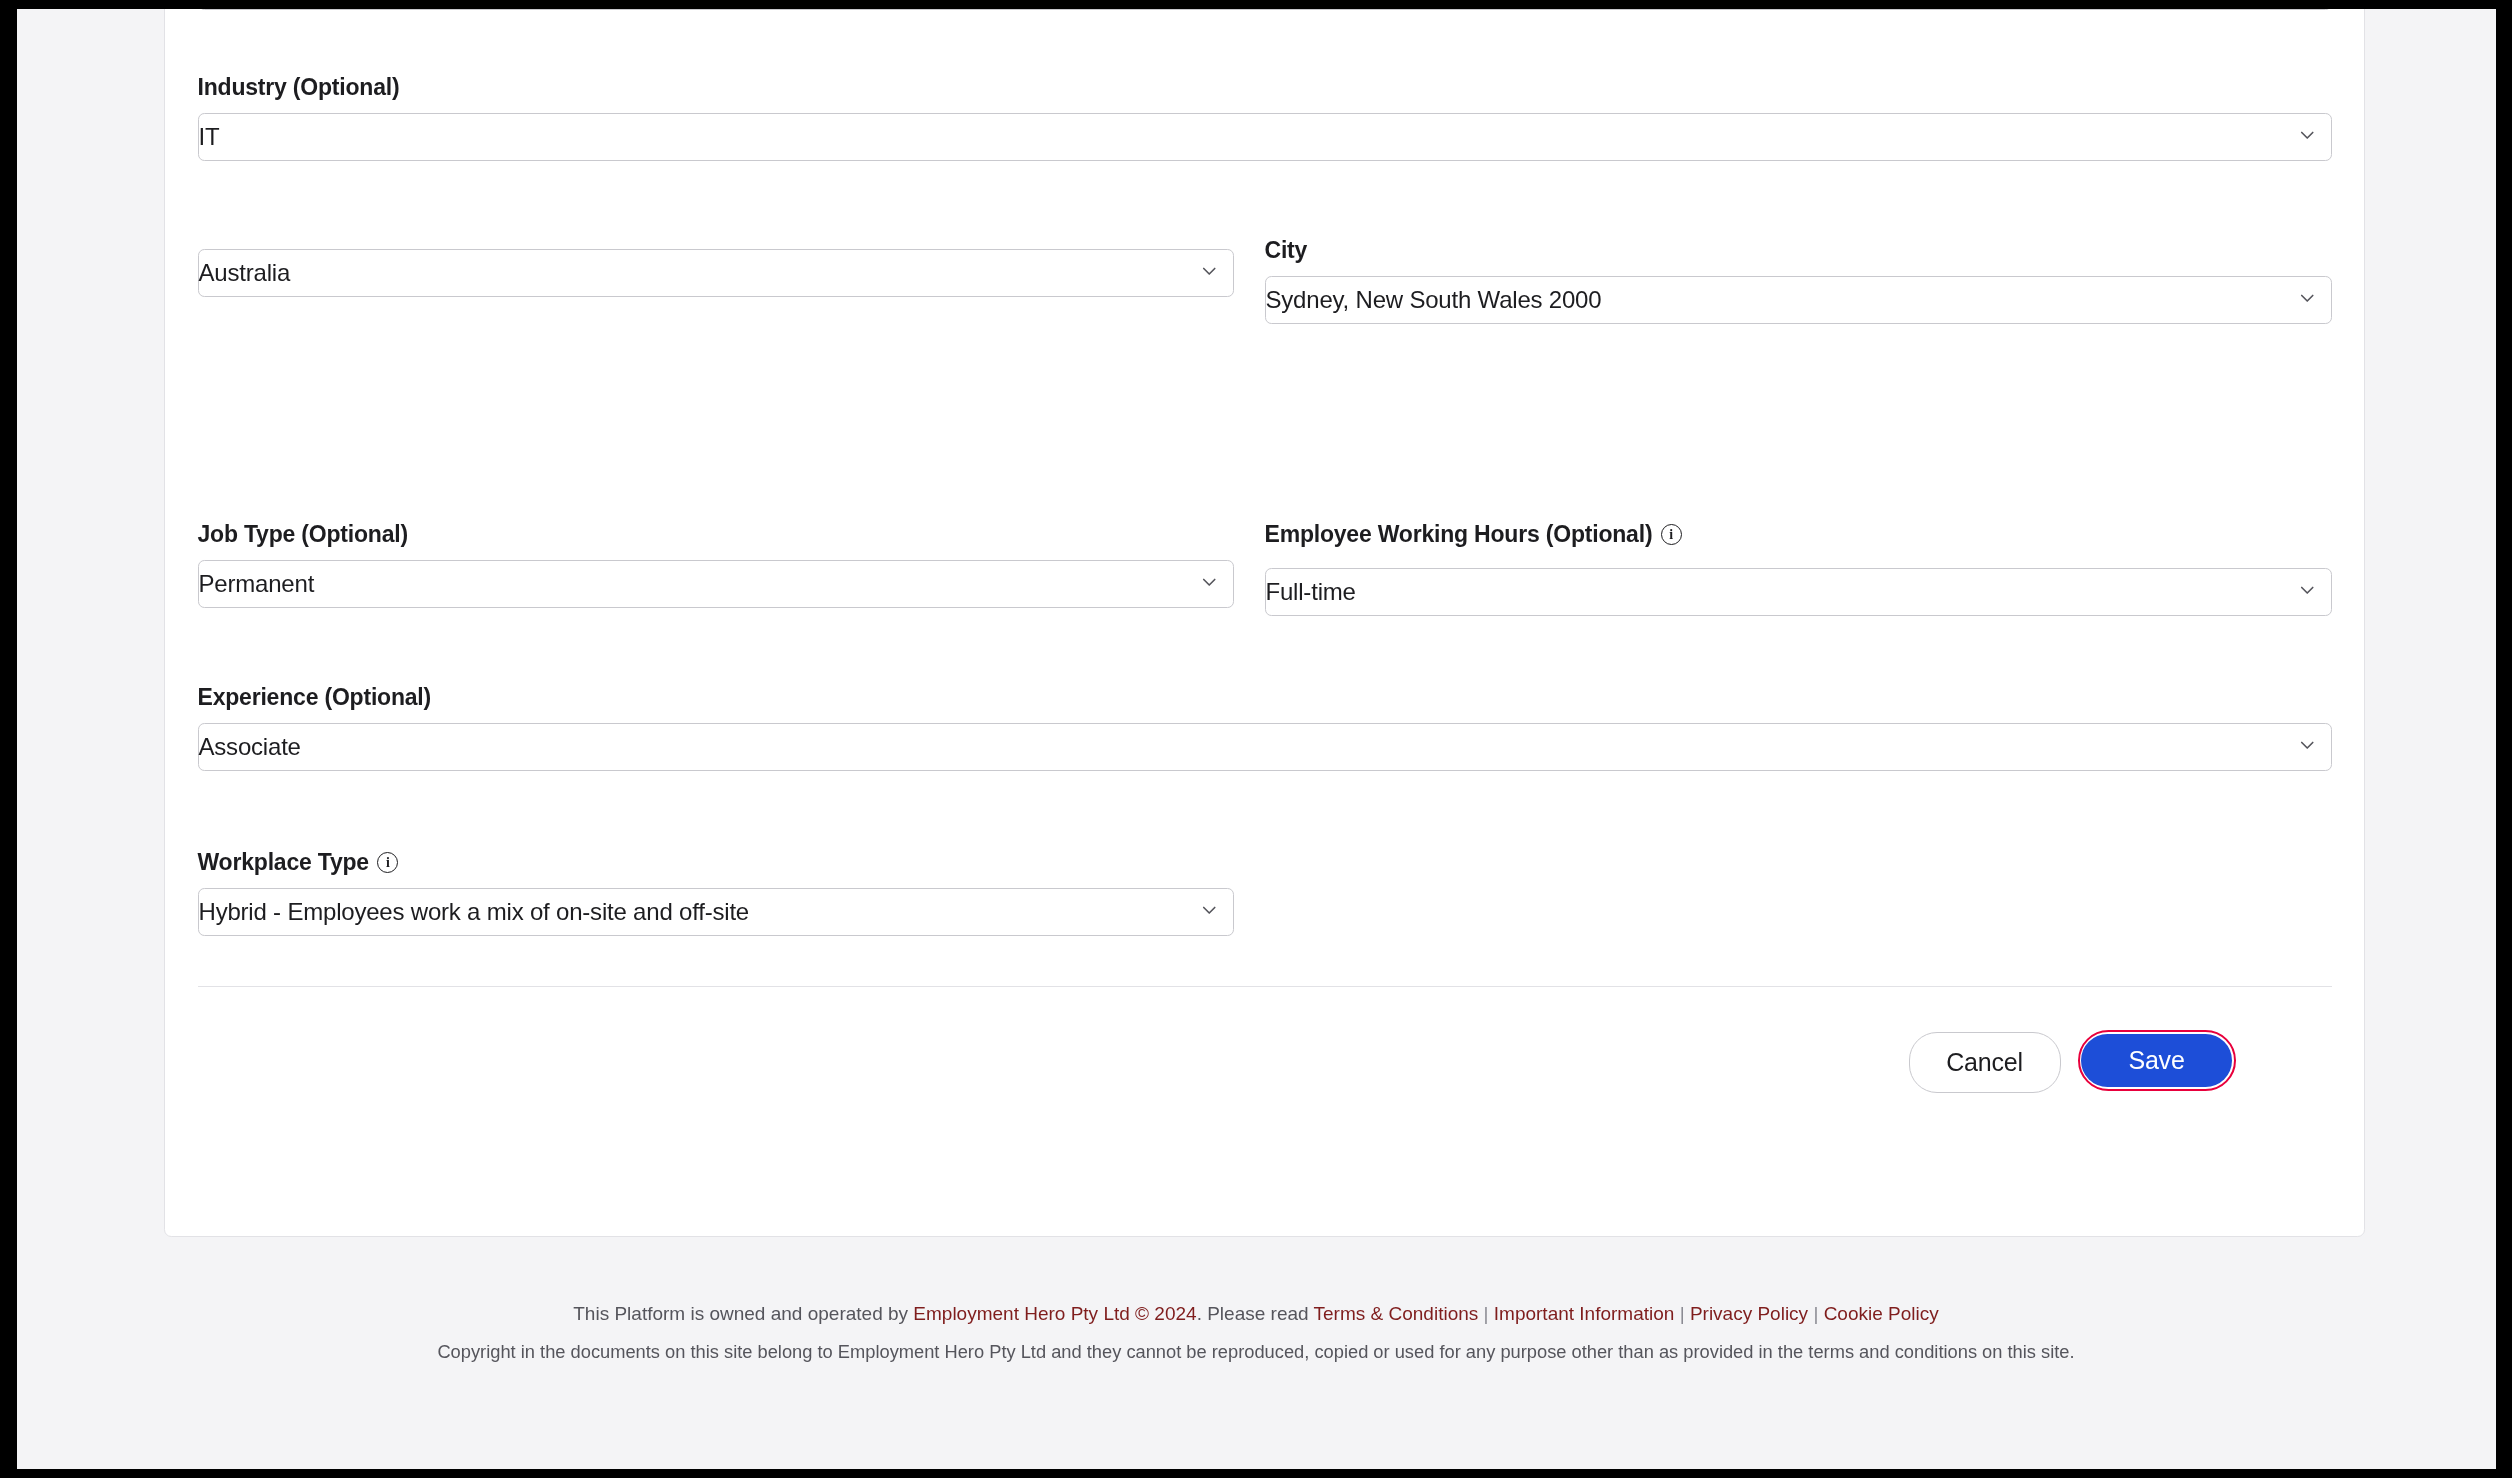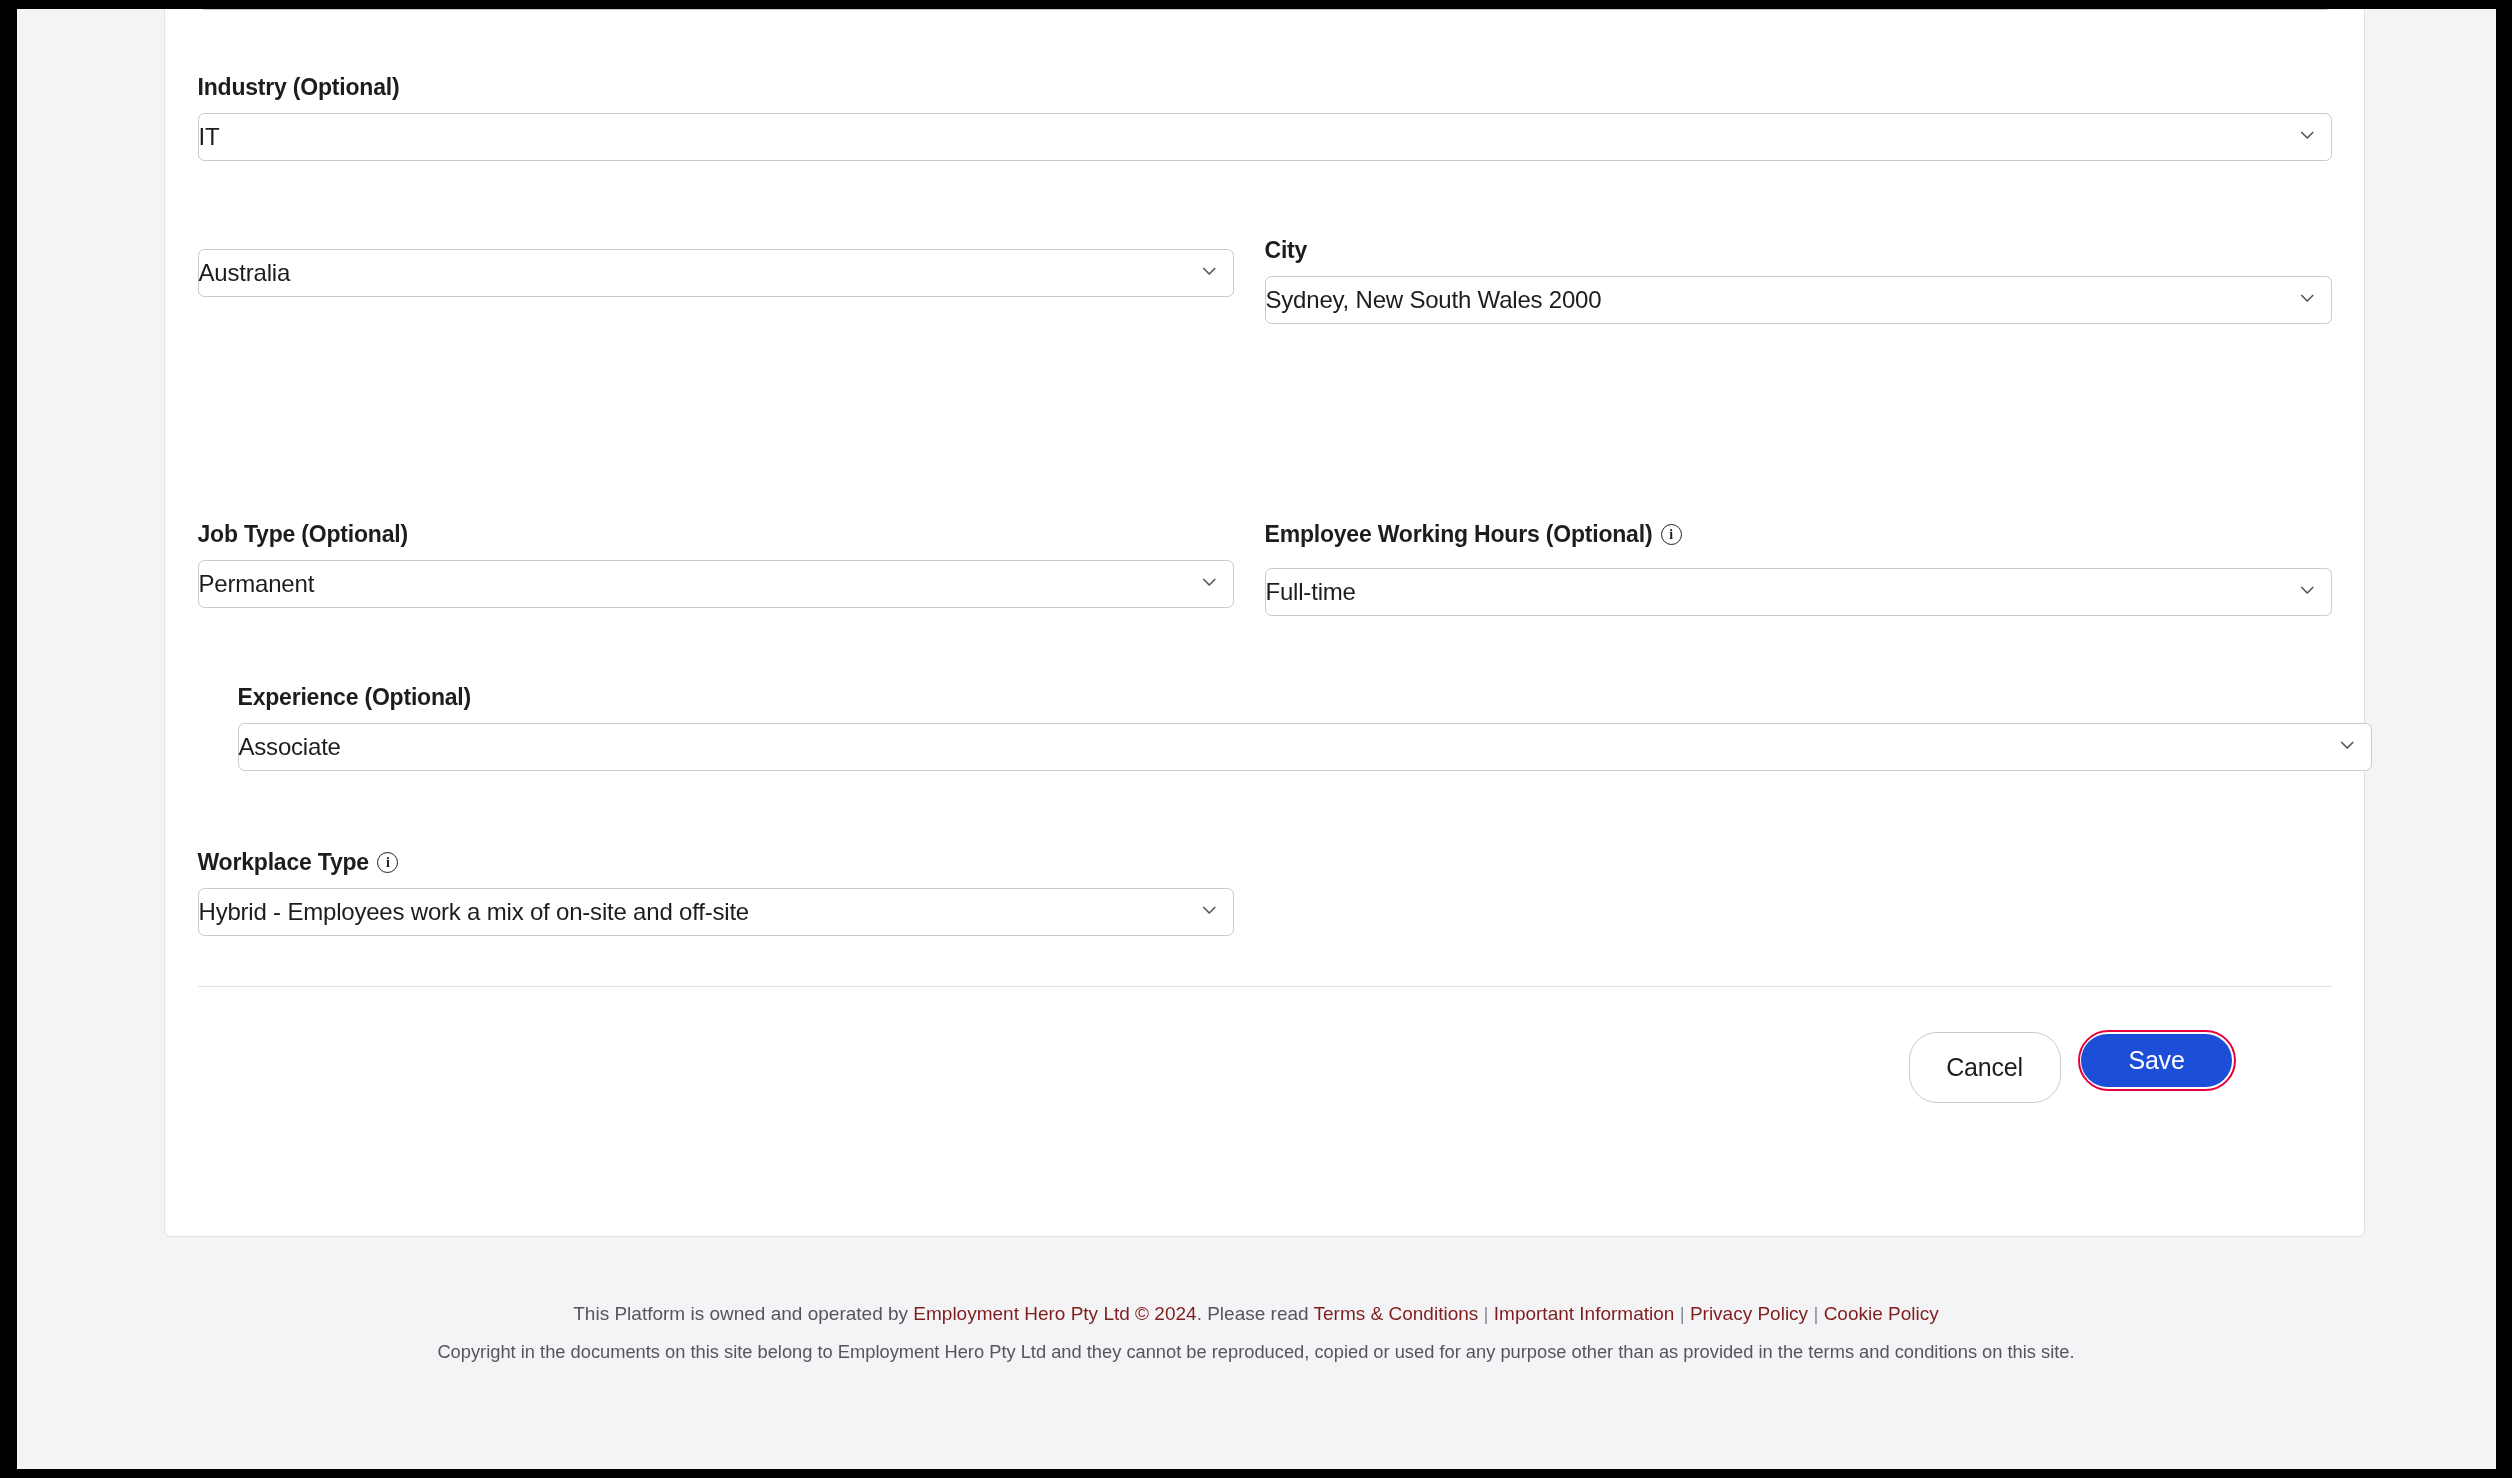--- a/index.html
+++ b/index.html
@@ -110,21 +110,21 @@
     position: absolute;
     left: 33px;
     top: 1013px;
     width: 2134px;
     height: 0.9px;
     background: #e2e2e6;
   }
 
   .btn {
     box-sizing: border-box;
-    height: 71px;
+    height: 61px;
     border-radius: 28px;
     display: inline-flex;
     align-items: center;
     justify-content: center;
     font-size: 25px;
     letter-spacing: -0.2px;
     cursor: pointer;
   }
   .btn-cancel {
     position: absolute;
@@ -246,21 +246,21 @@
       <div class="select" style="margin-top:20px;">
         <span>Full-time</span>
         <span class="chev">
           <svg width="16.5" height="16.5" viewBox="0 0 18 18">
               <path d="M3 6l6 6 6-6" fill="none" stroke="#55555c" stroke-width="1.8" stroke-linecap="round" stroke-linejoin="round"></path>
             </svg>
         </span>
       </div>
     </div>
 
-    <div class="row" style="left:33px; top:711px; width:2134px;margin-left:40px;">
+    <div class="row" style="left:33px; top:711px; width:2134px;">
       <div class="field-label">Experience (Optional)</div>
       <div class="select" style="margin-top:12px;">
         <span>Associate</span>
         <span class="chev">
           <svg width="16.5" height="16.5" viewBox="0 0 18 18">
               <path d="M3 6l6 6 6-6" fill="none" stroke="#55555c" stroke-width="1.8" stroke-linecap="round" stroke-linejoin="round"></path>
             </svg>
         </span>
       </div>
     </div>

